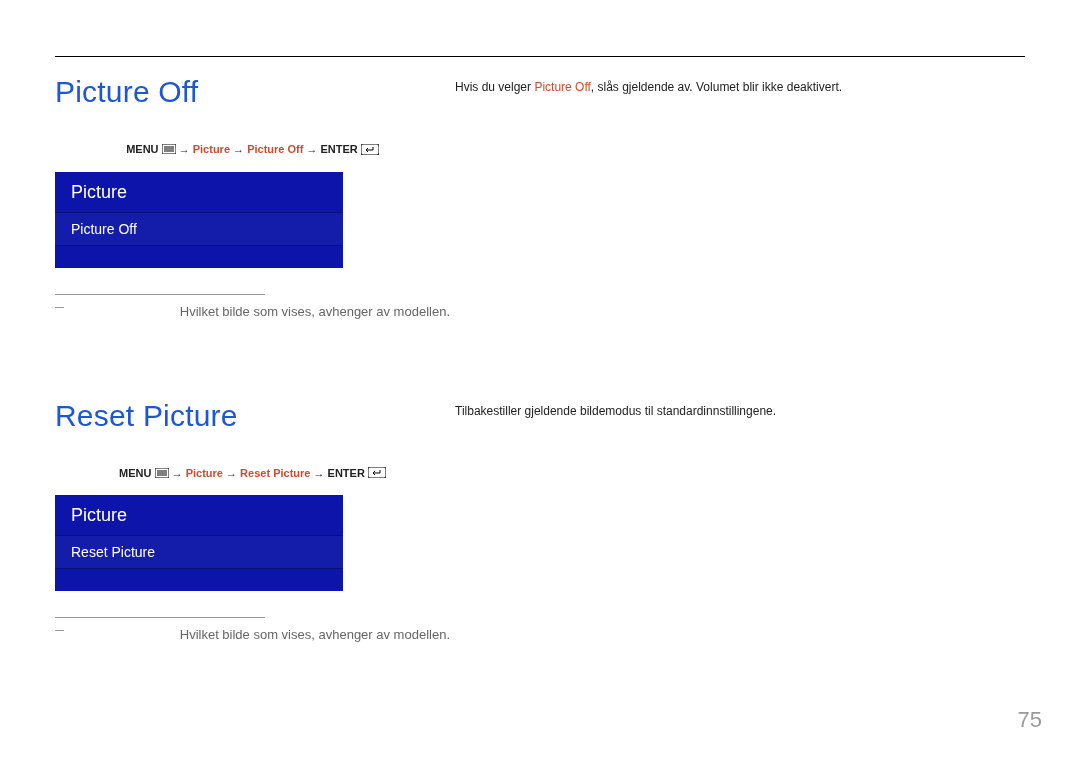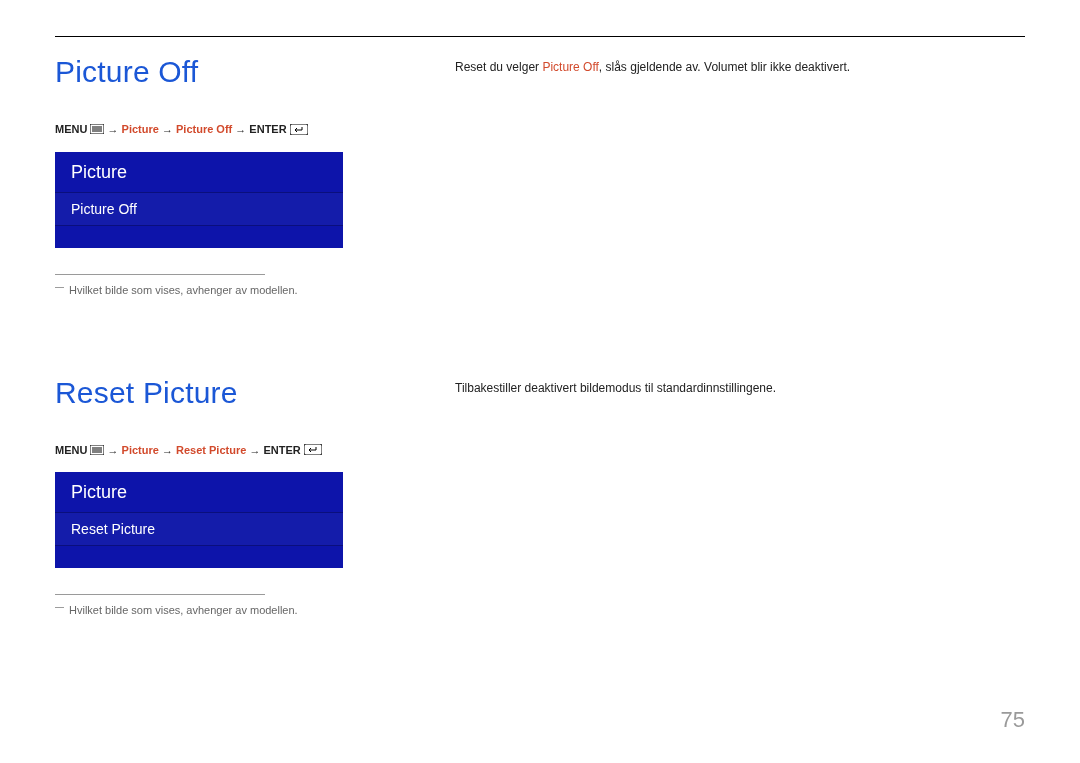--- a/index.html
+++ b/index.html
@@ -10,21 +10,21 @@
     height: 763px;
     font-family: Arial, Helvetica, sans-serif;
     color: #222;
     overflow: hidden;
   }
   .page {
     position: relative;
     box-sizing: border-box;
     width: 1080px;
     height: 763px;
-    padding: 36px 55px 0 55px;
+    padding: 56px 55px 0 55px;
   }
   .top-rule {
     border-top: 1px solid #000;
     margin-bottom: 18px;
   }
   .columns {
     display: flex;
   }
   .col-left {
     width: 395px;
@@ -39,20 +39,21 @@
     font-weight: 400;
     font-size: 30px;
     margin: 0 0 32px 0;
     letter-spacing: 0.2px;
   }
   .nav-path {
     font-size: 11px;
     font-weight: bold;
     margin-bottom: 14px;
     line-height: 1.5;
+    text-align: center;
   }
   .nav-path .arrow { font-weight: bold; }
   .nav-path .red { color: #d24a2c; font-weight: bold;}
   .nav-path .bold { font-weight: bold; }
   .menu-box {
     width: 288px;
   }
   .menu-header {
     background: #0d14aa;
     color: #fff;
@@ -71,25 +72,26 @@
     background: #0d14aa;
     height: 22px;
   }
   .foot-rule {
     width: 210px;
     border-top: 1px solid #9a9a9a;
     margin-top: 26px;
     margin-bottom: 8px;
   }
   .footnote {
-    font-size: 11px;
+    font-size: 13px;
     color: #666;
     line-height: 1.4;
     position: relative;
     padding-left: 14px;
+    text-align: right;
   }
   .footnote::before {
     content: "\2014"; 
     position: absolute;
     left: 0;
     top: -2px;
     font-size: 9px;
     color: #666;
   }
   .body-text {
@@ -97,21 +99,21 @@
     line-height: 1.7;
     color: #222;
     margin: 2px 0 0 0;
   }
   .body-text .red { color: #d24a2c; }
   .section-gap {
     height: 78px;
   }
   .page-number {
     position: absolute;
-    right: 55px;
+    right: 38px;
     bottom: 30px;
     font-size: 22px;
     color: #9a9a9a;
   }
   .icon-menu, .icon-enter {
     display: inline-block;
     vertical-align: middle;
     position: relative;
     top: -1px;
   }
@@ -156,21 +158,21 @@
         <div class="menu-item">Picture Off</div>
         <div class="menu-footer"></div>
       </div>
 
       <div class="foot-rule"></div>
       <div class="footnote">Hvilket bilde som vises, avhenger av modellen.</div>
     </div>
 
     <div class="col-right">
       <p class="body-text">
-        <span>Reset du velger </span><span class="red">Picture Off</span><span>, slås gjeldende av. Volumet blir ikke deaktivert.</span>
+        <span>Hvis du velger </span><span class="red">Picture Off</span><span>, slås gjeldende av. Volumet blir ikke deaktivert.</span>
       </p>
     </div>
   </div>
 
   <div class="section-gap"></div>
 
   <div class="columns">
     <div class="col-left">
       <h1 class="section-title">Reset Picture</h1>
 
@@ -202,18 +204,18 @@
         <div class="menu-header">Picture</div>
         <div class="menu-item">Reset Picture</div>
         <div class="menu-footer"></div>
       </div>
 
       <div class="foot-rule"></div>
       <div class="footnote">Hvilket bilde som vises, avhenger av modellen.</div>
     </div>
 
     <div class="col-right">
-      <p class="body-text">Tilbakestiller deaktivert bildemodus til standardinnstillingene.</p>
+      <p class="body-text">Tilbakestiller gjeldende bildemodus til standardinnstillingene.</p>
     </div>
   </div>
 
   <div class="page-number">75</div>
 </div>
 
 </body></html>

